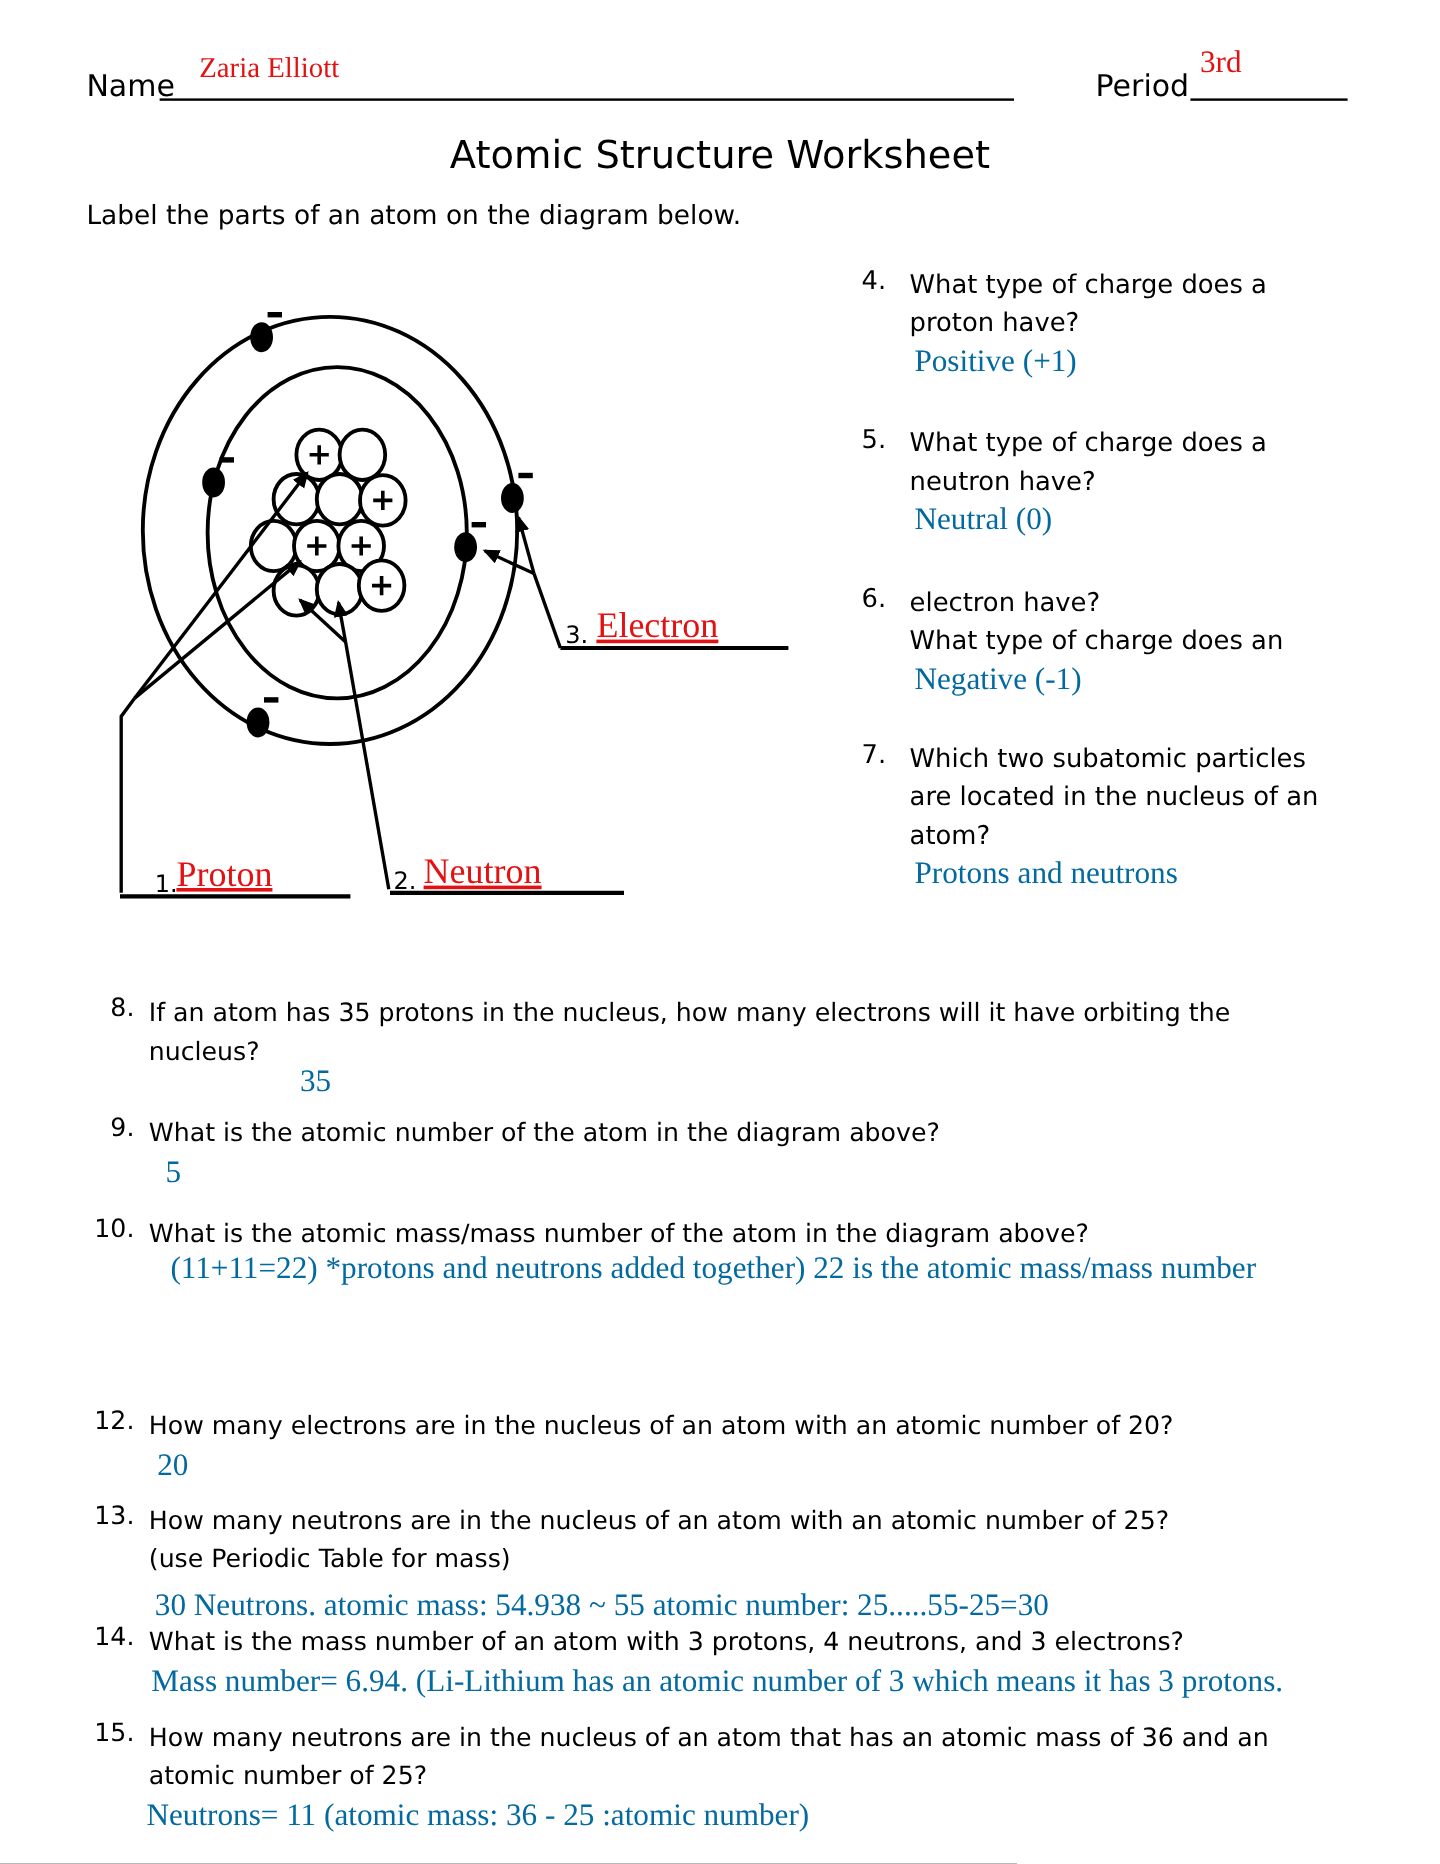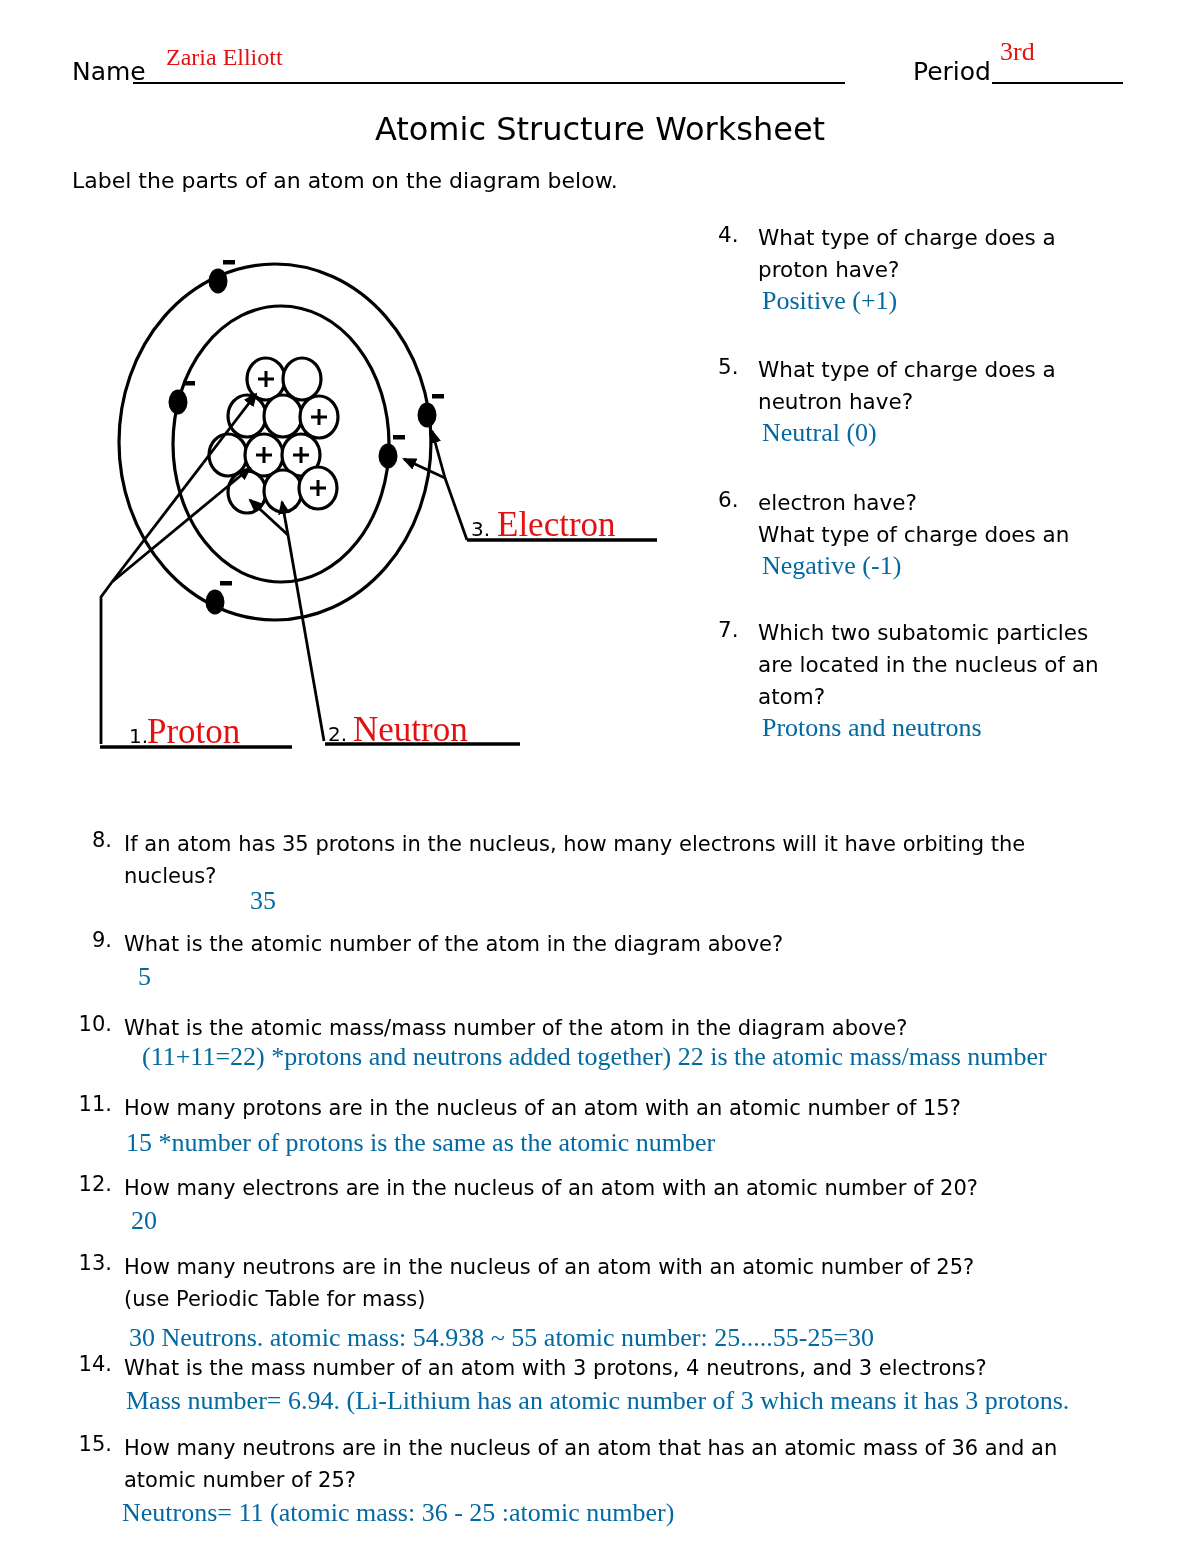--- a/index.html
+++ b/index.html
@@ -13,21 +13,21 @@
   .hand{font-family:"Liberation Serif","DejaVu Serif",serif;color:#e31212;}
   .name-value{position:absolute;left:166px;top:44px;font-size:24px;}
   .period-value{position:absolute;left:1000px;top:37px;font-size:26px;}
   .rule{position:absolute;border-bottom:2.5px solid #000;height:0;}
   .title{position:absolute;left:0;top:110px;width:100%;text-align:center;
          font-size:32px;font-weight:normal;margin:0;}
   .instruction{position:absolute;left:72px;top:168px;font-size:22px;}
   
   #atom-svg{position:absolute;left:60px;top:215px;}
   .dlabel-num{position:absolute;font-size:20px;color:#000;}
-  .dlabel-name{position:absolute;font-size:35px;}
+  .dlabel-name{position:absolute;font-size:30px;text-decoration:underline;}
   
   .q-num{flex:none;text-align:right;}
   .q-row{display:flex;}
   .q-line{line-height:32px;}
   .answer{font-family:"Liberation Serif","DejaVu Serif",serif;color:#0369a1;
           font-size:26px;line-height:33px;}
   .sq{position:absolute;left:718px;width:430px;font-size:21.5px;}
   .sq .q-num{width:40px;text-align:left;}
   .sq .answer{margin-left:44px;margin-top:-2px;}
   .bq{position:absolute;left:70px;width:1066px;font-size:21px;}
@@ -177,27 +177,20 @@
   </div>
 
   <div class="bq" style="top:1012px;">
     <div class="q-row">
       <span class="q-num">10.</span>
       <div class="q-line">What is the atomic mass/mass number of the atom in the diagram above?</div>
     </div>
     <div class="answer" style="margin-left:72px;margin-top:-4px;">(11+11=22) *protons and neutrons added together) 22 is the atomic mass/mass number</div>
   </div>
 
-  <div class="bq" style="top:1092px;">
-    <div class="q-row">
-      <span class="q-num">11.</span>
-      <div class="q-line">How many protons are in the nucleus of an atom with an atomic number of 15?</div>
-    </div>
-    <div class="answer" style="margin-left:56px;margin-top:2px;">15 *number of protons is the same as the atomic number</div>
-  </div>
 
   <div class="bq" style="top:1172px;">
     <div class="q-row">
       <span class="q-num">12.</span>
       <div class="q-line">How many electrons are in the nucleus of an atom with an atomic number of 20?</div>
     </div>
     <div class="answer" style="margin-left:61px;">20</div>
   </div>
 
   <div class="bq" style="top:1251px;">

